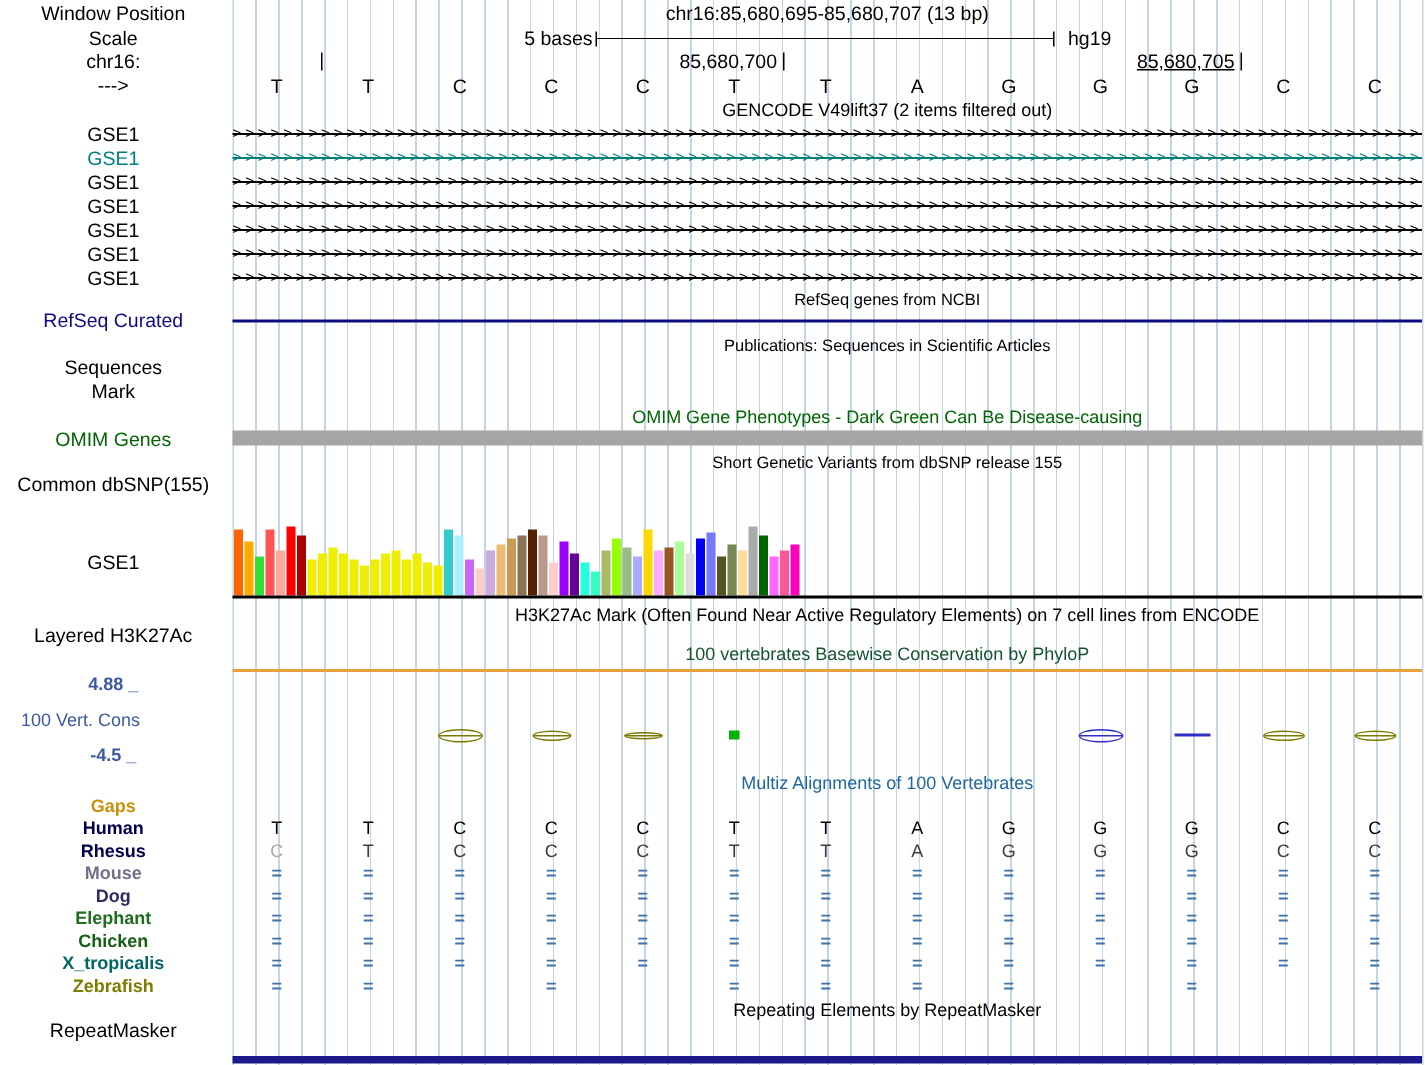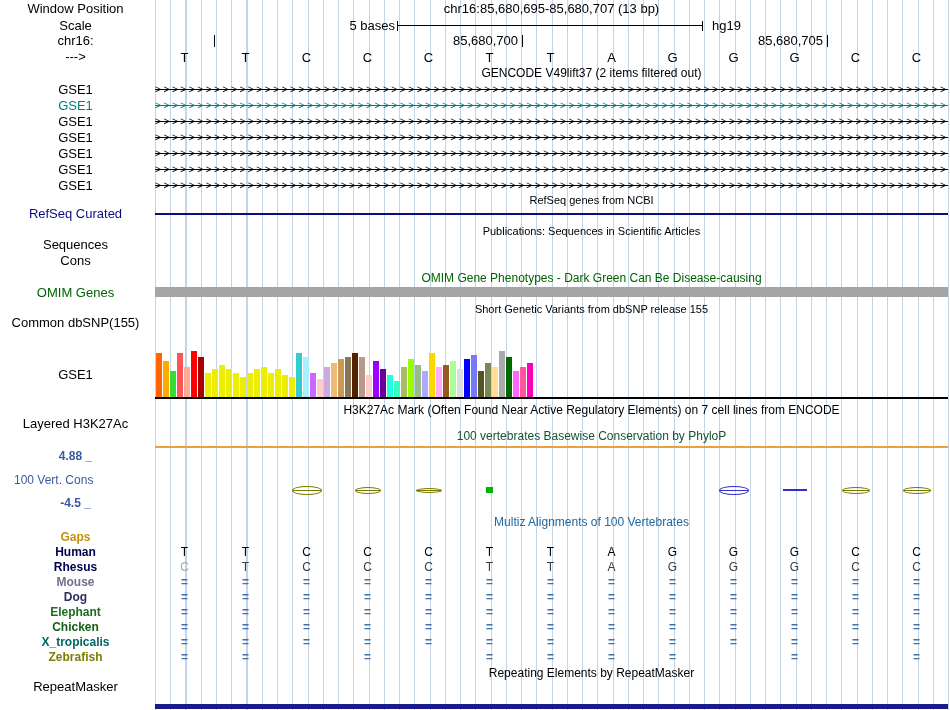--- a/index.html
+++ b/index.html
@@ -41,21 +41,21 @@
     <div class="ruler" style="left:242px;top:2px;width:306px;height:10px"></div>
     <span style="position:absolute;left:557px;top:0;font-size:13px;line-height:14px">hg19</span>
   </div>
 
   <div class="lbl" style="top:34px">chr16:</div>
   <div class="track" style="top:34px;height:15px" id="coord-row">
       <div style="position: absolute; left: 59px; top: 1px; width: 1px; height: 12px; background: rgb(0, 0, 0);"></div>
       <div style="position: absolute; left: 367px; top: 1px; width: 1px; height: 12px; background: rgb(0, 0, 0);"></div>
       <div style="position: absolute; right: 430px; top: 0px; font-size: 13px; line-height: 14px; white-space: nowrap;">85,680,700</div>
       <div style="position: absolute; left: 672px; top: 1px; width: 1px; height: 12px; background: rgb(0, 0, 0);"></div>
-      <div style="position: absolute; right: 125px; top: 0px; font-size: 13px; line-height: 14px; white-space: nowrap;">85,680,705</div>
+      <div style="position: absolute; right: 125px; top: 0px; font-size: 13px; line-height: 14px; white-space: nowrap; text-decoration: underline;">85,680,705</div>
     </div>
 
   <div class="lbl" style="top:50px">---&gt;</div>
   <div class="track" style="top:50px;height:15px" id="base-letters">
       <div class="col-cell base-letter" style="left: 29.5px;">T</div>
       <div class="col-cell base-letter" style="left: 90.5px;">T</div>
       <div class="col-cell base-letter" style="left: 151.5px;">C</div>
       <div class="col-cell base-letter" style="left: 212.5px;">C</div>
       <div class="col-cell base-letter" style="left: 273.5px;">C</div>
       <div class="col-cell base-letter" style="left: 334.5px;">T</div>
@@ -99,21 +99,21 @@
         <span>&gt;&gt;&gt;&gt;&gt;&gt;&gt;&gt;&gt;&gt;&gt;&gt;&gt;&gt;&gt;&gt;&gt;&gt;&gt;&gt;&gt;&gt;&gt;&gt;&gt;&gt;&gt;&gt;&gt;&gt;&gt;&gt;&gt;&gt;&gt;&gt;&gt;&gt;&gt;&gt;&gt;&gt;&gt;&gt;&gt;&gt;&gt;&gt;&gt;&gt;&gt;&gt;&gt;&gt;&gt;&gt;&gt;&gt;&gt;&gt;&gt;&gt;&gt;&gt;&gt;&gt;&gt;&gt;&gt;&gt;&gt;&gt;&gt;&gt;&gt;&gt;&gt;&gt;&gt;&gt;&gt;&gt;&gt;&gt;&gt;&gt;&gt;&gt;&gt;&gt;&gt;&gt;&gt;&gt;&gt;&gt;&gt;&gt;&gt;&gt;&gt;&gt;&gt;&gt;&gt;&gt;&gt;&gt;&gt;&gt;&gt;&gt;&gt;&gt;&gt;&gt;</span>
       </div>
     </div>
 
   <div class="title small" style="top:193px">RefSeq genes from NCBI</div>
   <div class="lbl" style="top: 207px; color: rgb(12, 12, 130);">RefSeq Curated</div>
   <div class="track" style="top: 213px; height: 2px; background: rgb(12, 12, 130);"></div>
 
   <div class="title small" style="top:224px">Publications: Sequences in Scientific Articles</div>
   <div class="lbl" style="top:238px">Sequences</div>
-  <div class="lbl" style="top:254px">Cons</div>
+  <div class="lbl" style="top:254px">Mark</div>
 
   <div class="title" style="top: 271px; color: rgb(0, 100, 0);">OMIM Gene Phenotypes - Dark Green Can Be Disease-causing</div>
   <div class="lbl" style="top: 286px; color: rgb(0, 100, 0);">OMIM Genes</div>
   <div class="track" style="top: 287px; height: 10px; background: rgb(165, 165, 165);"></div>
 
   <div class="title small" style="top:302px">Short Genetic Variants from dbSNP release 155</div>
   <div class="lbl" style="top:316px">Common dbSNP(155)</div>
 
   <div class="lbl" style="top:368px">GSE1</div>
   <div class="track" style="top:349px;height:48px" id="gtex-bars">

